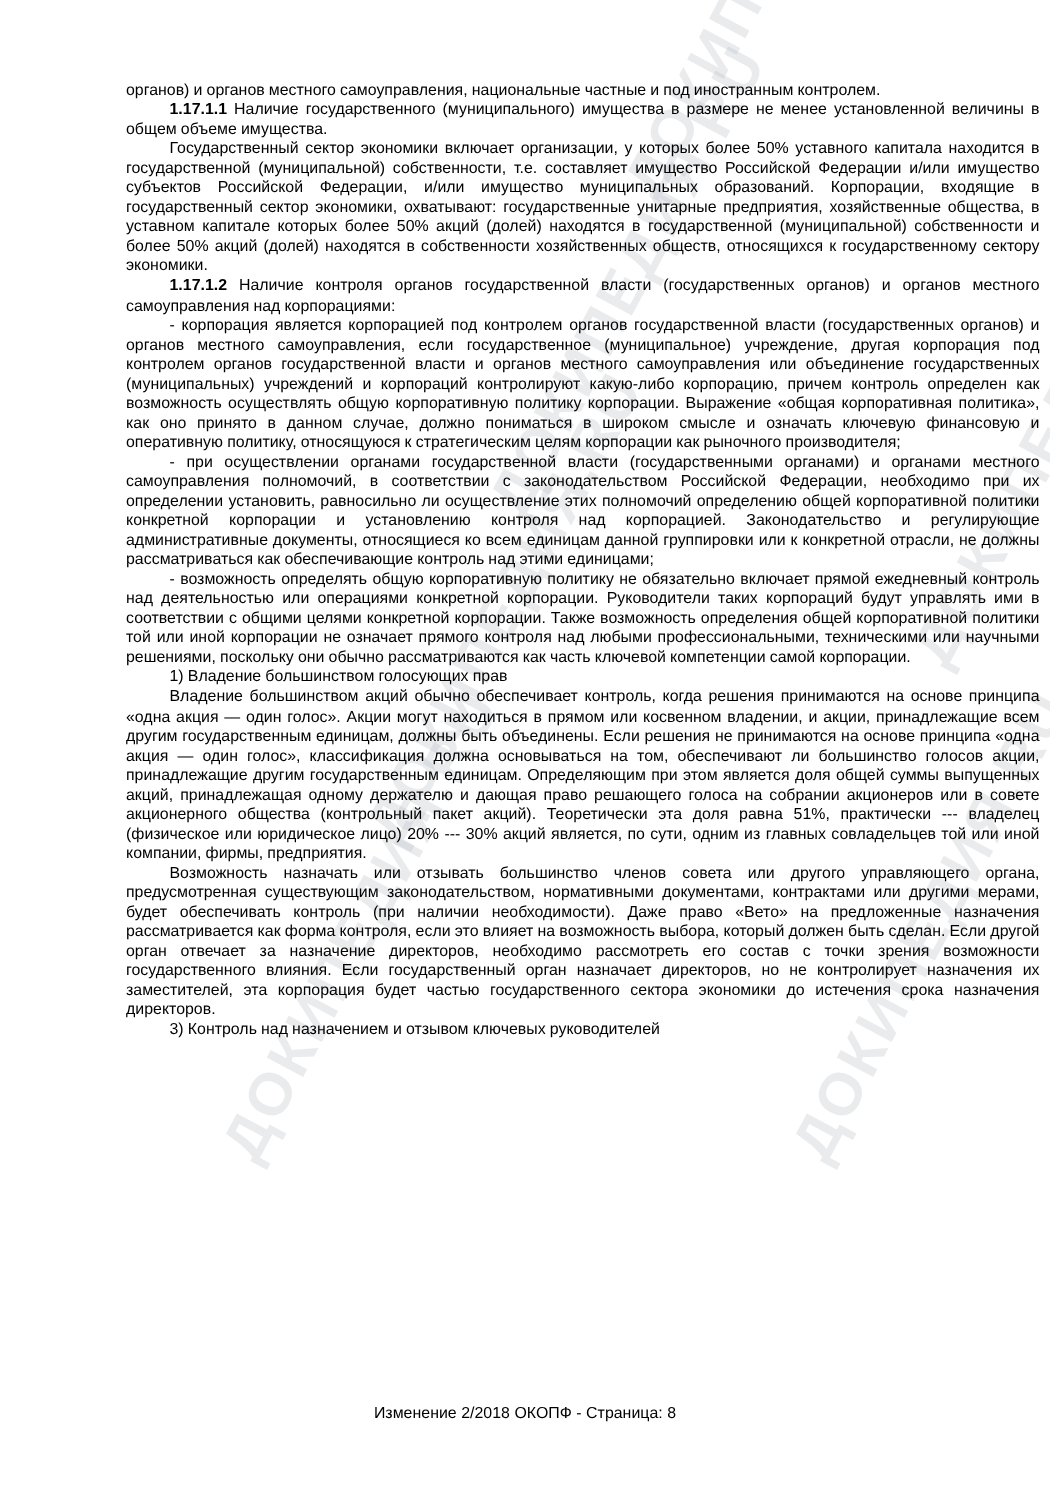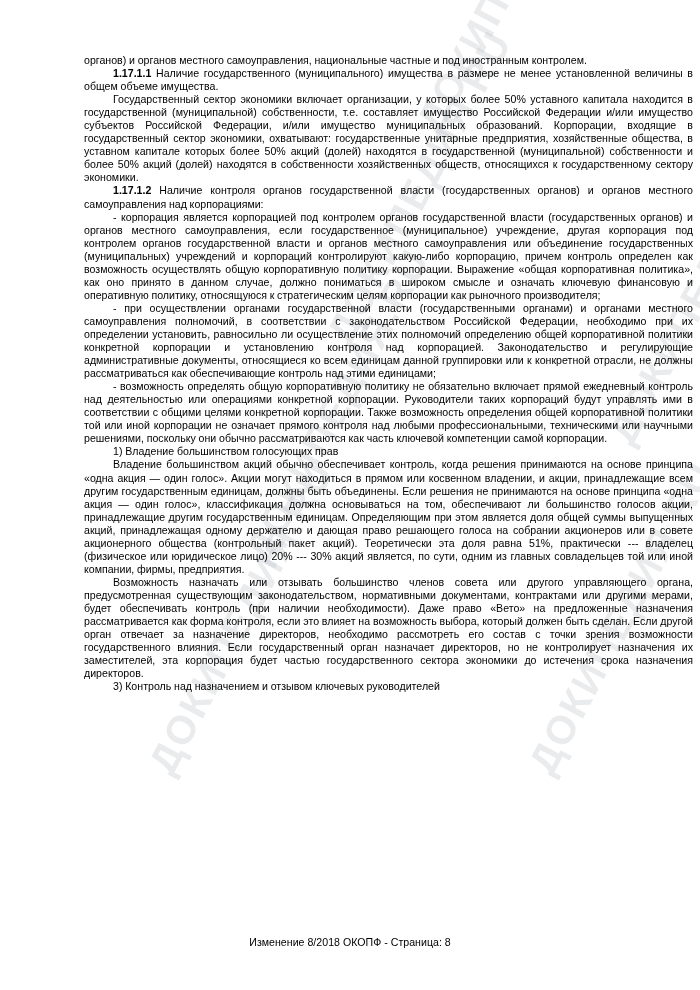--- a/index.html
+++ b/index.html
@@ -103,15 +103,15 @@
       <p class="para indent"><b>1.17.1.2</b><span> Наличие контроля органов государственной власти (государственных органов) и органов местного самоуправления над корпорациями:</span></p>
       <p class="para indent"><span>- корпорация является корпорацией под контролем органов государственной власти (государственных органов) и органов местного самоуправления, если государственное (муниципальное) учреждение, другая корпорация под контролем органов государственной власти и органов местного самоуправления или объединение государственных (муниципальных) учреждений и корпораций контролируют какую-либо корпорацию, причем контроль определен как возможность осуществлять общую корпоративную политику корпорации. Выражение «общая корпоративная политика», как оно принято в данном случае, должно пониматься в широком смысле и означать ключевую финансовую и оперативную политику, относящуюся к стратегическим целям корпорации как рыночного производителя;</span></p>
       <p class="para indent"><span>- при осуществлении органами государственной власти (государственными органами) и органами местного самоуправления полномочий, в соответствии с законодательством Российской Федерации, необходимо при их определении установить, равносильно ли осуществление этих полномочий определению общей корпоративной политики конкретной корпорации и установлению контроля над корпорацией. Законодательство и регулирующие административные документы, относящиеся ко всем единицам данной группировки или к конкретной отрасли, не должны рассматриваться как обеспечивающие контроль над этими единицами;</span></p>
       <p class="para indent"><span>- возможность определять общую корпоративную политику не обязательно включает прямой ежедневный контроль над деятельностью или операциями конкретной корпорации. Руководители таких корпораций будут управлять ими в соответствии с общими целями конкретной корпорации. Также возможность определения общей корпоративной политики той или иной корпорации не означает прямого контроля над любыми профессиональными, техническими или научными решениями, поскольку они обычно рассматриваются как часть ключевой компетенции самой корпорации.</span></p>
       <p class="para indent"><span>1) Владение большинством голосующих прав</span></p>
       <p class="para indent"><span>Владение большинством акций обычно обеспечивает контроль, когда решения принимаются на основе принципа «одна акция — один голос». Акции могут находиться в прямом или косвенном владении, и акции, принадлежащие всем другим государственным единицам, должны быть объединены. Если решения не принимаются на основе принципа «одна акция — один голос», классификация должна основываться на том, обеспечивают ли большинство голосов акции, принадлежащие другим государственным единицам. Определяющим при этом является доля общей суммы выпущенных акций, принадлежащая одному держателю и дающая право решающего голоса на собрании акционеров или в совете акционерного общества (контрольный пакет акций). Теоретически эта доля равна 51%, практически --- владелец (физическое или юридическое лицо) 20% --- 30% акций является, по сути, одним из главных совладельцев той или иной компании, фирмы, предприятия.</span></p>
       <p class="para indent"><span>Возможность назначать или отзывать большинство членов совета или другого управляющего органа, предусмотренная существующим законодательством, нормативными документами, контрактами или другими мерами, будет обеспечивать контроль (при наличии необходимости). Даже право «Вето» на предложенные назначения рассматривается как форма контроля, если это влияет на возможность выбора, который должен быть сделан. Если другой орган отвечает за назначение директоров, необходимо рассмотреть его состав с точки зрения возможности государственного влияния. Если государственный орган назначает директоров, но не контролирует назначения их заместителей, эта корпорация будет частью государственного сектора экономики до истечения срока назначения директоров.</span></p>
       <p class="para indent"><span>3) Контроль над назначением и отзывом ключевых руководителей</span></p>
     </div>
 
-  <div id="footer">Изменение 8/2018 ОКОПФ - Страница: 8</div>
+  <div id="footer">Изменение 2/2018 ОКОПФ - Страница: 8</div>
 
 </div>
 
 </body></html>

